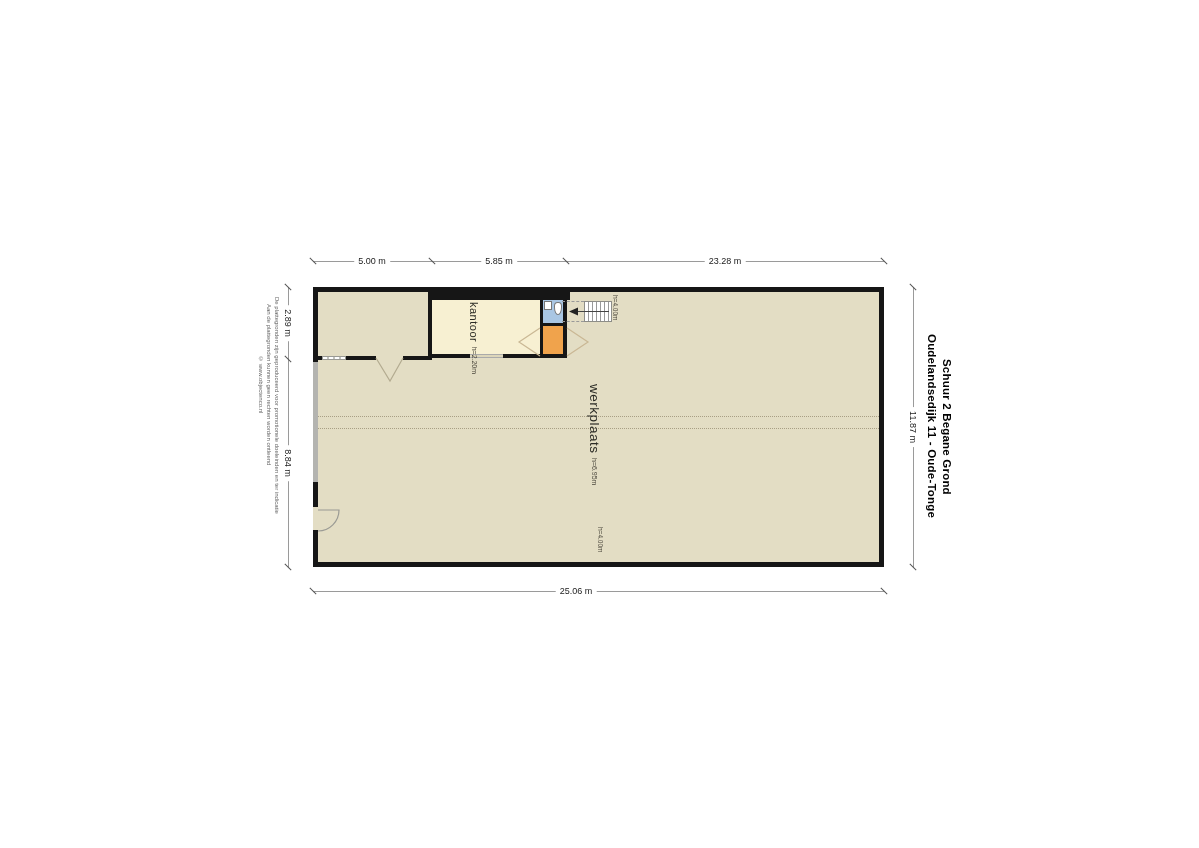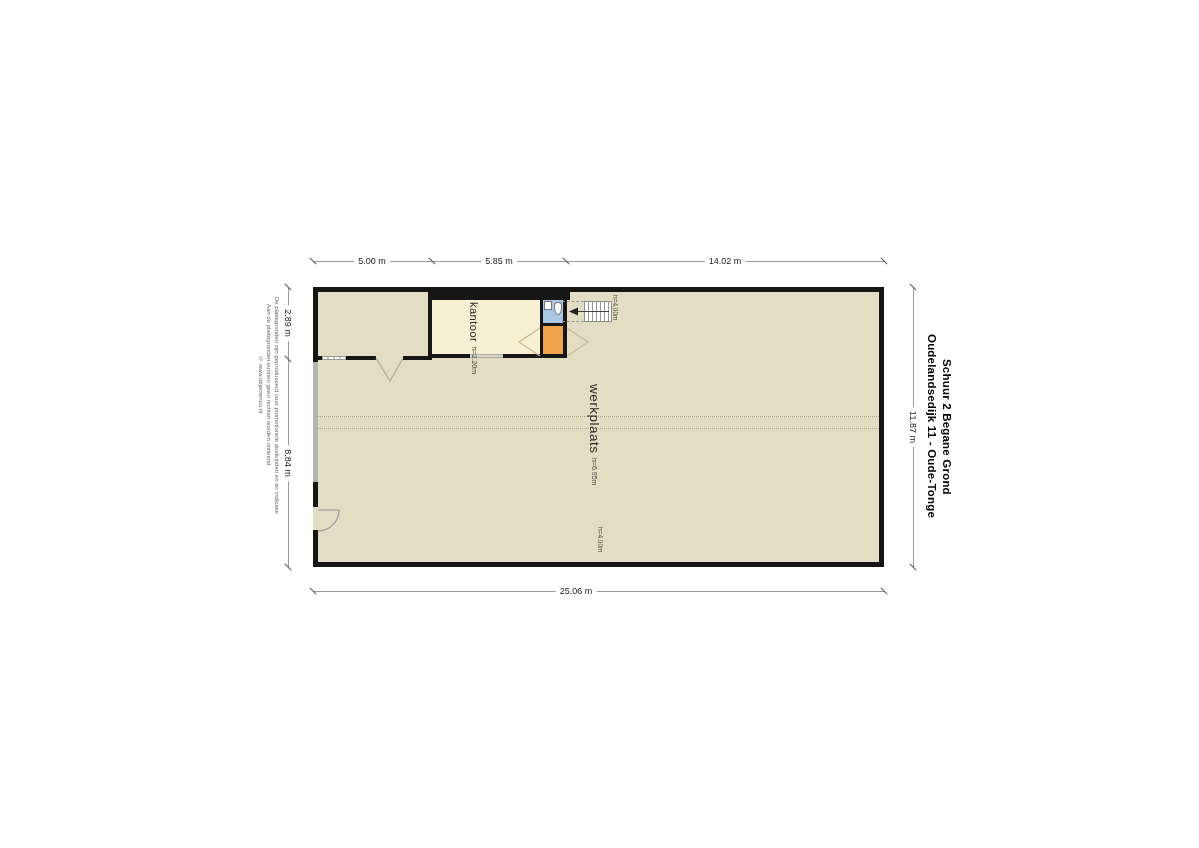--- a/index.html
+++ b/index.html
@@ -99,21 +99,21 @@
 <div class="canvas">
 
   <div>
     <div class="dim-line-h" style="left:313px; top:257px; width:571px;"></div>
     <div class="tick t45" style="left:313px; top:257px;"></div>
     <div class="tick t45" style="left:432px; top:257px;"></div>
     <div class="tick t45" style="left:566px; top:257px;"></div>
     <div class="tick t45" style="left:884px; top:257px;"></div>
     <div class="dim-label" style="left:372px; top:257px;">5.00 m</div>
     <div class="dim-label" style="left:499px; top:257px;">5.85 m</div>
-    <div class="dim-label" style="left:725px; top:257px;">14.02 m</div>
+    <div class="dim-label" style="left:725px; top:257px;">23.28 m</div>
   </div>
 
   <div>
     <div class="dim-line-h" style="left:313px; top:587px; width:571px;"></div>
     <div class="tick t45" style="left:313px; top:587px;"></div>
     <div class="tick t45" style="left:884px; top:587px;"></div>
     <div class="dim-label" style="left:576px; top:587px;">25.06 m</div>
   </div>
 
   <div>

